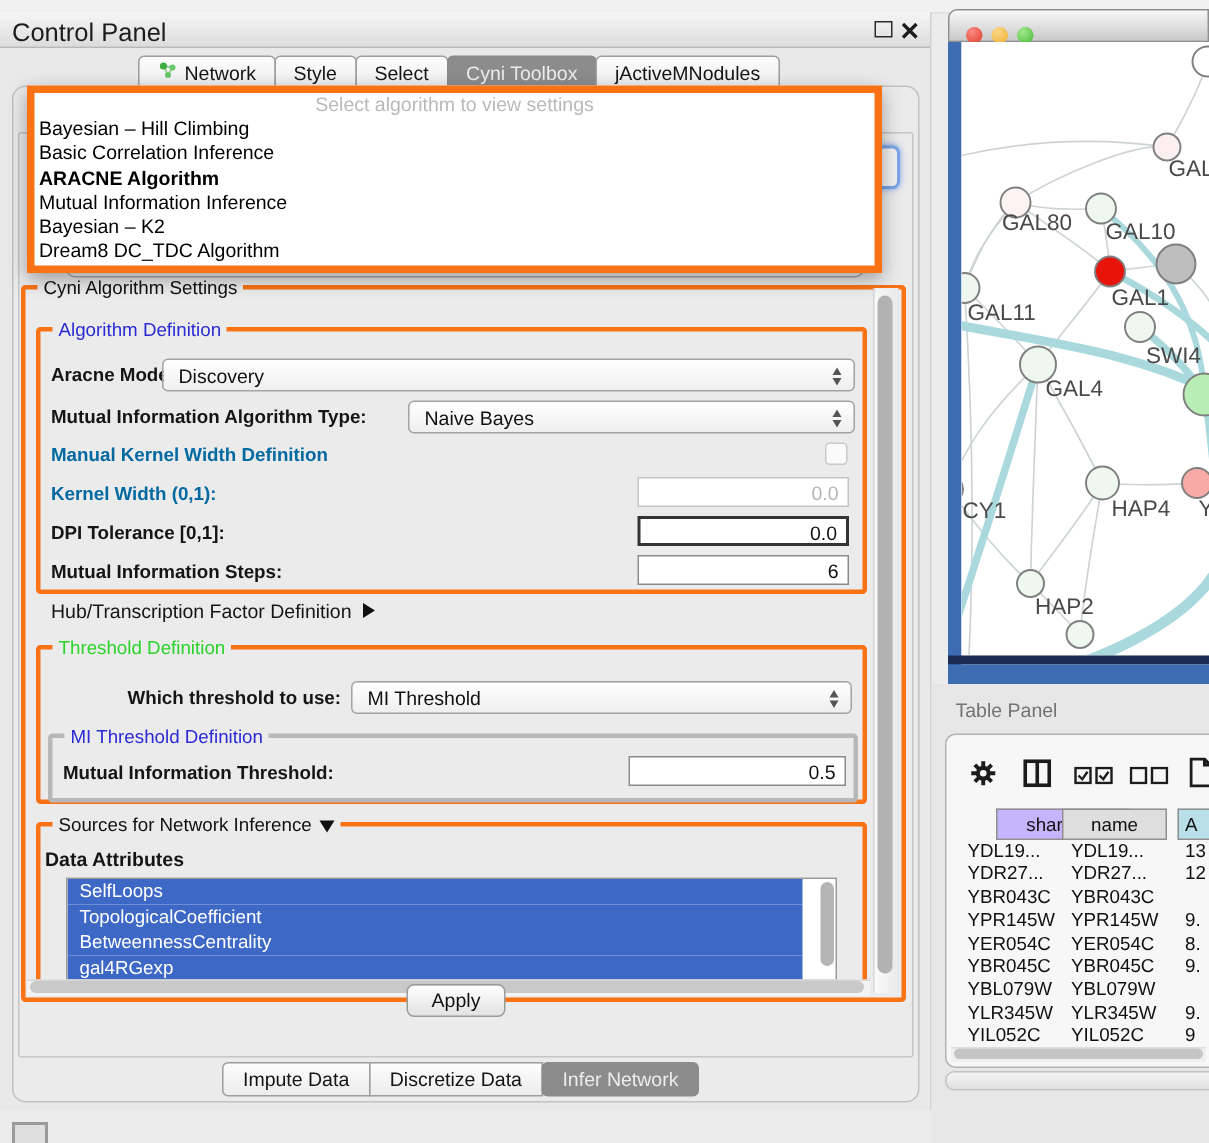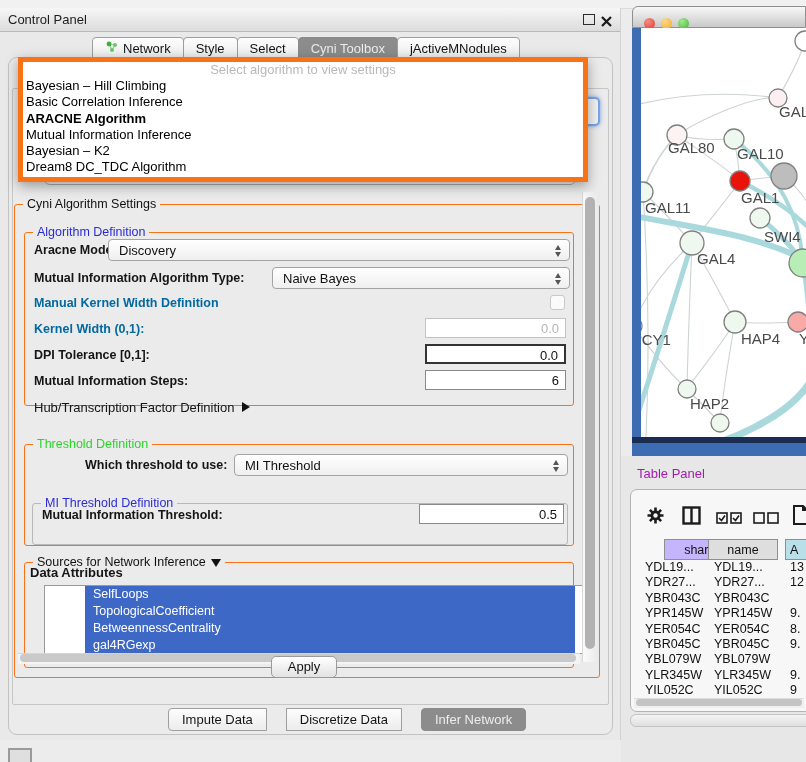--- a/index.html
+++ b/index.html
@@ -7,36 +7,36 @@
     position:relative;width:806px;height:762px;overflow:hidden;
     background:#ececec;font-family:"Liberation Sans",sans-serif;
     -webkit-font-smoothing:antialiased;
   }
   .abs{position:absolute;}
 
   
   .top-strip{left:0;top:0;width:806px;height:8px;background:#f1f1f1;border-bottom:1px solid #dcdcdc;}
   .cp-bg{left:0;top:8px;width:620px;height:732px;background:#e9e9e9;border-right:1px solid #d2d2d2;}
   .cp-titlebar{left:0;top:8px;width:620px;height:23px;background:linear-gradient(#f6f6f6,#dcdcdc);border-bottom:1px solid #b9b9b9;}
-  .cp-title{left:8px;top:12px;font-size:13px;color:#1c1c1c;}
+  .cp-title{left:8px;top:12px;font-size:17px;color:#1c1c1c;}
   .float-icon{left:583px;top:14px;width:10px;height:9px;border:1.5px solid #2b2b2b;background:transparent;}
   .close-icon{left:601px;top:13px;width:11px;height:11px;}
 
   
   .tabs{left:92px;top:37px;height:21px;display:flex;}
   .tab{
     height:21px;line-height:21px;padding:0 12px;font-size:13px;color:#141414;
     background:linear-gradient(#fdfdfd,#ececec);border:1px solid #9e9e9e;
     border-radius:4px 4px 0 0;margin-right:-1px;white-space:nowrap;display:flex;align-items:center;gap:5px;
   }
   .tab.sel{background:#8c8c8c;color:#ededed;border-color:#8b8b8b;align-items:flex-end;}
   .btabs{left:148px;top:708px;height:21px;display:flex;}
   .btab{
     height:21px;line-height:21px;padding:0 13px;font-size:13px;color:#141414;
-    background:linear-gradient(#fdfdfd,#ececec);border:1px solid #9e9e9e;margin-right:-1px;white-space:nowrap;margin-left:20px;
+    background:linear-gradient(#fdfdfd,#ececec);border:1px solid #9e9e9e;margin-right:-1px;white-space:nowrap;
   }
   .btab:first-child{border-radius:4px 0 0 4px;}
   .btab:last-child{border-radius:0 4px 4px 0;}
   .btab.sel{background:#8c8c8c;color:#ededed;border-color:#8b8b8b;border-radius:4px;}
 
   
   .outer-panel{left:8px;top:57px;width:603px;height:676px;border:1px solid #c2c2c2;border-radius:9px;background:#ebebeb;}
   .inner-panel{left:12px;top:88px;width:595px;height:615px;border:1px solid #c6c6c6;border-radius:2px;}
 
   
@@ -46,21 +46,21 @@
   }
   .popup .ph{height:16px;line-height:16px;text-align:center;color:#b9b9b9;font-size:13px;}
   .popup .it{height:16.3px;line-height:16.3px;padding-left:3px;font-size:13px;color:#000;}
   .popup .it.b{font-weight:bold;}
   .focus-combo{left:550px;top:97px;width:46px;height:25px;border:2px solid #79a4e7;border-radius:5px;
     box-shadow:0 0 4px rgba(90,140,230,.8);background:#f1f1f1;z-index:40;}
   .ghost-combo{left:44px;top:160px;width:532px;height:25px;border:1px solid #ababab;border-radius:6px;
     background:#f5f5f5;z-index:5;line-height:25px;padding-left:14px;font-size:13px;color:#a8a8a8;box-sizing:border-box;}
 
   
-  .group{border:1px solid #f97316;border-radius:3px;margin-top:14px;}
+  .group{border:3px solid #f97316;border-radius:3px;}
   .gtitle{position:absolute;top:-8px;left:8px;background:#ebebeb;padding:0 4px;font-size:12.5px;color:#111;white-space:nowrap;}
   .gtitle.blue{color:#2b2bd6;}
   .gtitle.green{color:#2bd42b;}
 
   .lbl{font-size:12.5px;font-weight:bold;color:#151515;white-space:nowrap;}
   .lbl.dis{color:#0369a1;text-align:right;}
   .plain{font-size:13px;color:#151515;white-space:nowrap;}
 
   .combo{
     height:22px;background:linear-gradient(#ffffff,#efefef);border:1px solid #a3a3a3;border-radius:4px;
@@ -75,21 +75,21 @@
   .field.dis{border:1px solid #c4c4c4;color:#b5b5b5;}
   .field.strong{border:2px solid #343434;}
   .field.norm{border:1px solid #8a8a8a;}
 
   .chk{width:13px;height:13px;border:1px solid #c9c9c9;border-radius:3px;background:#fafafa;}
 
   .tri-right{display:inline-block;width:0;height:0;border-top:5.5px solid transparent;border-bottom:5.5px solid transparent;border-left:8px solid #111;margin-left:8px;}
   .tri-down{display:inline-block;width:0;height:0;border-left:5.5px solid transparent;border-right:5.5px solid transparent;border-top:8px solid #111;margin-left:5px;vertical-align:middle;}
 
   
-  .attr-list{left:44px;top:585px;width:512px;height:67px;background:#fff;border:1px solid #9a9a9a;overflow:hidden;padding-left:40px;}
+  .attr-list{left:44px;top:585px;width:512px;height:67px;background:#fff;border:1px solid #9a9a9a;overflow:hidden;}
   .attr-item{height:17px;line-height:17px;background:#3e68c5;color:#fff;font-size:12.5px;padding-left:8px;width:482px;}
   .attr-vsb{position:absolute;right:1px;top:2px;width:9px;height:61px;}
   .attr-thumb{width:9px;height:56px;border-radius:5px;background:#b5b5b5;}
 
   
   .vsb-track{left:582px;top:192px;width:16px;height:470px;background:linear-gradient(to right,#fafafa,#e9e9e9);border-left:1px solid #d8d8d8;}
   .vsb-thumb{left:585px;top:197px;width:10px;height:452px;border-radius:6px;background:#b2b2b2;}
   .hsb-track{left:18px;top:653px;width:562px;height:10px;background:#f3f3f3;border-top:1px solid #d5d5d5;}
   .hsb-thumb{left:20px;top:654px;width:556px;height:8px;border-radius:4px;background:#c9c9c9;}
 
@@ -103,21 +103,21 @@
   .nw-titlebar{left:632px;top:6px;width:174px;height:22px;background:linear-gradient(#f8f8f8,#c9c9c9);
     border:1px solid #8f8f8f;border-radius:6px 0 0 0;box-sizing:border-box;}
   .tl{position:absolute;top:11px;width:11px;height:11px;border-radius:50%;}
   .nw-left{left:632px;top:28px;width:9px;height:428px;background:#3e6cb3;}
   .nw-canvas{left:641px;top:28px;width:165px;height:409px;background:#fff;overflow:hidden;}
   .nw-dark{left:632px;top:437px;width:174px;height:6px;background:#1b2c52;}
   .nw-blue{left:632px;top:443px;width:174px;height:13px;background:#3e6cb3;}
 
   
   .right-bg{left:621px;top:456px;width:185px;height:306px;background:#e7e7e7;}
-  .tp-title{left:637px;top:466px;font-size:13px;color:#a21caf;}
+  .tp-title{left:637px;top:466px;font-size:13px;color:#737373;}
   .tp-box{left:630px;top:489px;width:200px;height:221px;background:#f7f7f7;border:1px solid #b3b3b3;border-radius:7px 0 0 7px;}
   .tp-footer{left:630px;top:714px;width:200px;height:11px;background:linear-gradient(#f4f4f4,#e0e0e0);border:1px solid #c3c3c3;border-radius:6px 0 0 6px;}
   .tp-toolbar-icon{position:absolute;top:506px;}
   .th{position:absolute;top:539px;height:21px;line-height:21px;text-align:center;font-size:12.5px;color:#111;
      border:1px solid #8f8f8f;box-sizing:border-box;overflow:hidden;}
   .tbl-rows{left:632px;top:560px;width:174px;height:138px;overflow:hidden;font-size:12.5px;color:#111;}
   .trow{height:15.4px;line-height:15.4px;display:flex;}
   .tc1{width:76px;padding-left:13px;box-sizing:border-box;overflow:hidden;white-space:nowrap;}
   .tc2{width:78px;padding-left:6px;box-sizing:border-box;overflow:hidden;white-space:nowrap;}
   .tc3{padding-left:4px;overflow:hidden;white-space:nowrap;}

